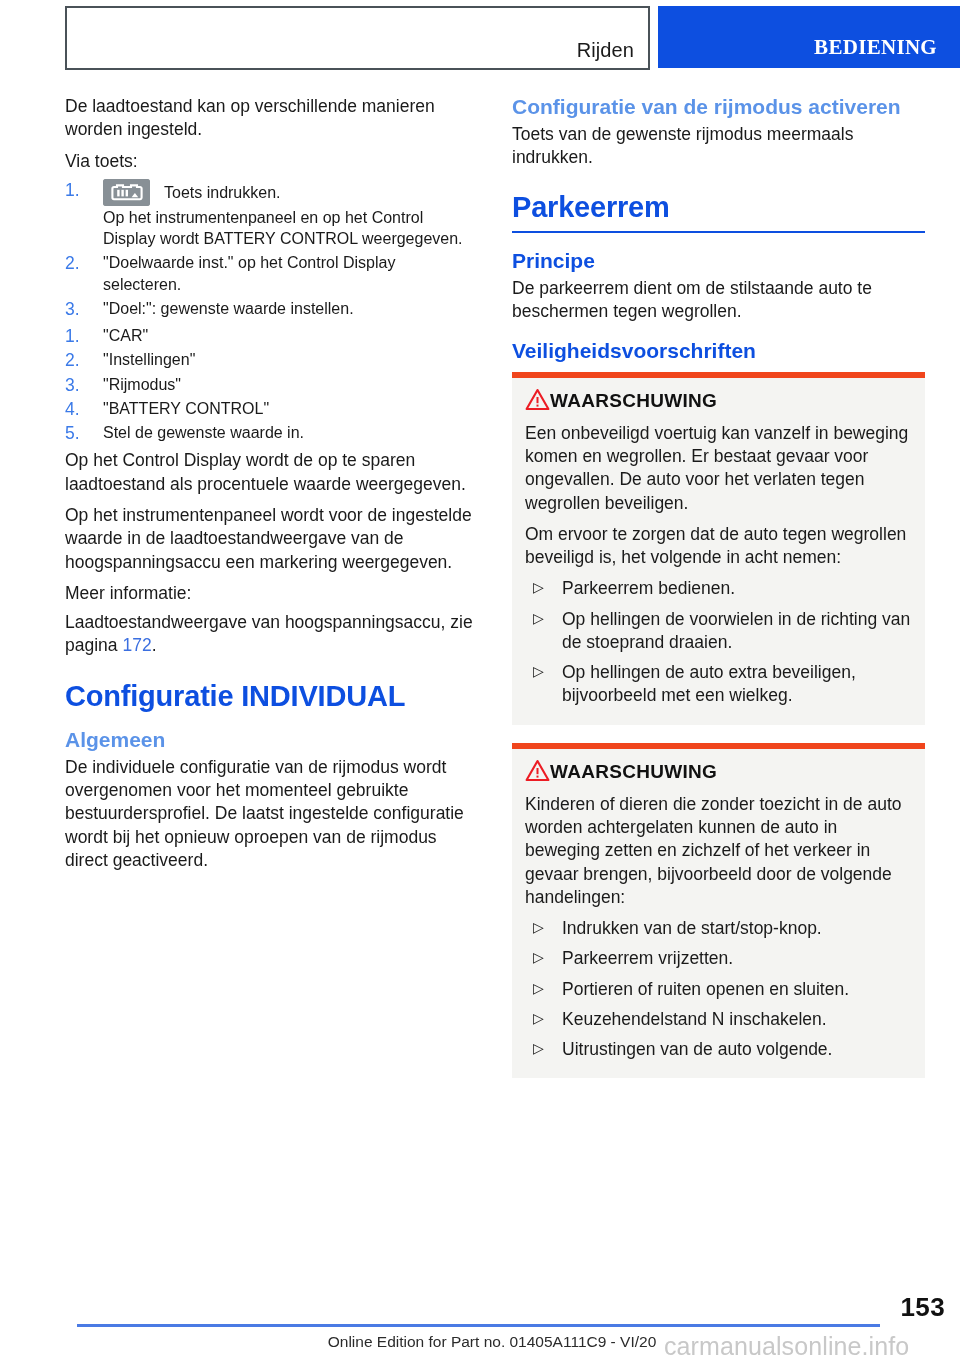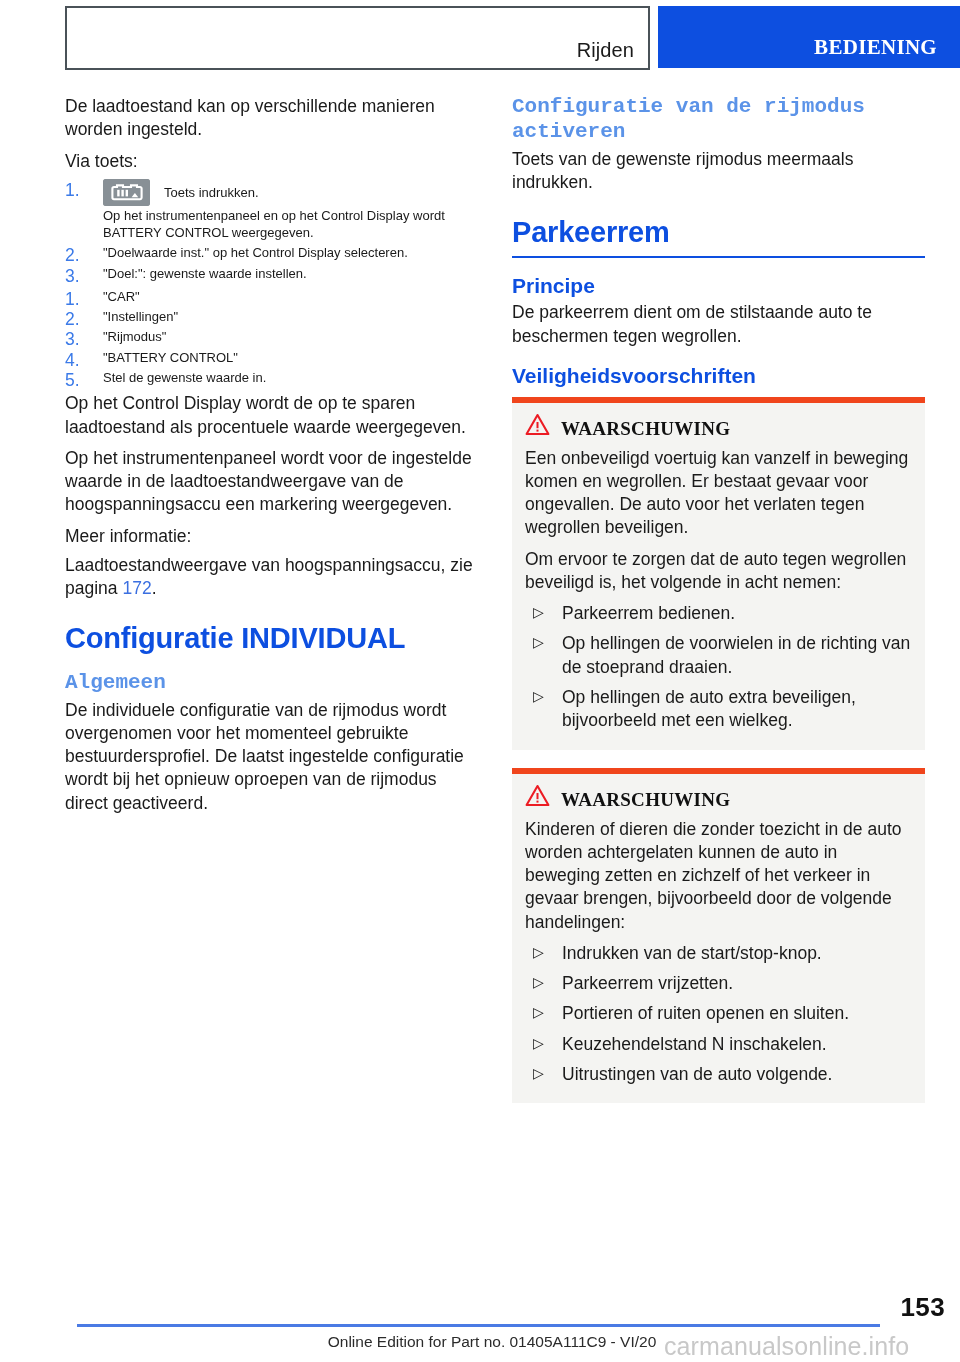--- a/index.html
+++ b/index.html
@@ -84,21 +84,20 @@
   }
   h2.sect {
     font-size: 21px;
     font-weight: bold;
     color: #0d4fe0;
     margin: 16px 0 3px 0;
     line-height: 1.18;
   }
   h2.sect.light {
     color: #5b93e8;
-    font-family: Liberation Mono, monospace;
   }
   h3.sub {
     font-size: 18px;
     font-weight: bold;
     color: #111111;
     margin: 0 0 2px 0;
     line-height: 1.25;
   }
   p.body {
     font-size: 17.5px;
@@ -112,21 +111,21 @@
   
   ol.steps {
     list-style: none;
     margin: 0 0 6px 0;
     padding: 0;
     counter-reset: stp;
   }
   ol.steps > li {
     position: relative;
     padding-left: 38px;
-    font-size: 13px;
+    font-size: 16px;
     line-height: 1.33;
     margin-bottom: 3px;
     color: #1a1a1a;
   }
   ol.steps > li::before {
     counter-increment: stp;
     content: counter(stp) ".";
     position: absolute;
     left: 0; top: 0;
     width: 28px;
@@ -158,24 +157,22 @@
   
   .warnbox {
     background: #f4f4f2;
     margin: 8px 0 18px 0;
     padding: 0 0 10px 0;
     border-top: 6px solid #f0451c;
   }
   .warnbox-inner { padding: 10px 13px 0 13px; }
   .warn-head {
     display: flex;
-    align-items: flex-end;
-    gap: 11px;
+    align-items: center;
     margin-bottom: 7px;
-    font-family: Liberation Serif, serif;
   }
   .warn-title {
     font-size: 19px;
     font-weight: bold;
     color: #111111;
     letter-spacing: 0.3px;
   }
   .warn-tri { flex: 0 0 auto; }
   .warnbox p.body { margin-bottom: 8px; }
 

